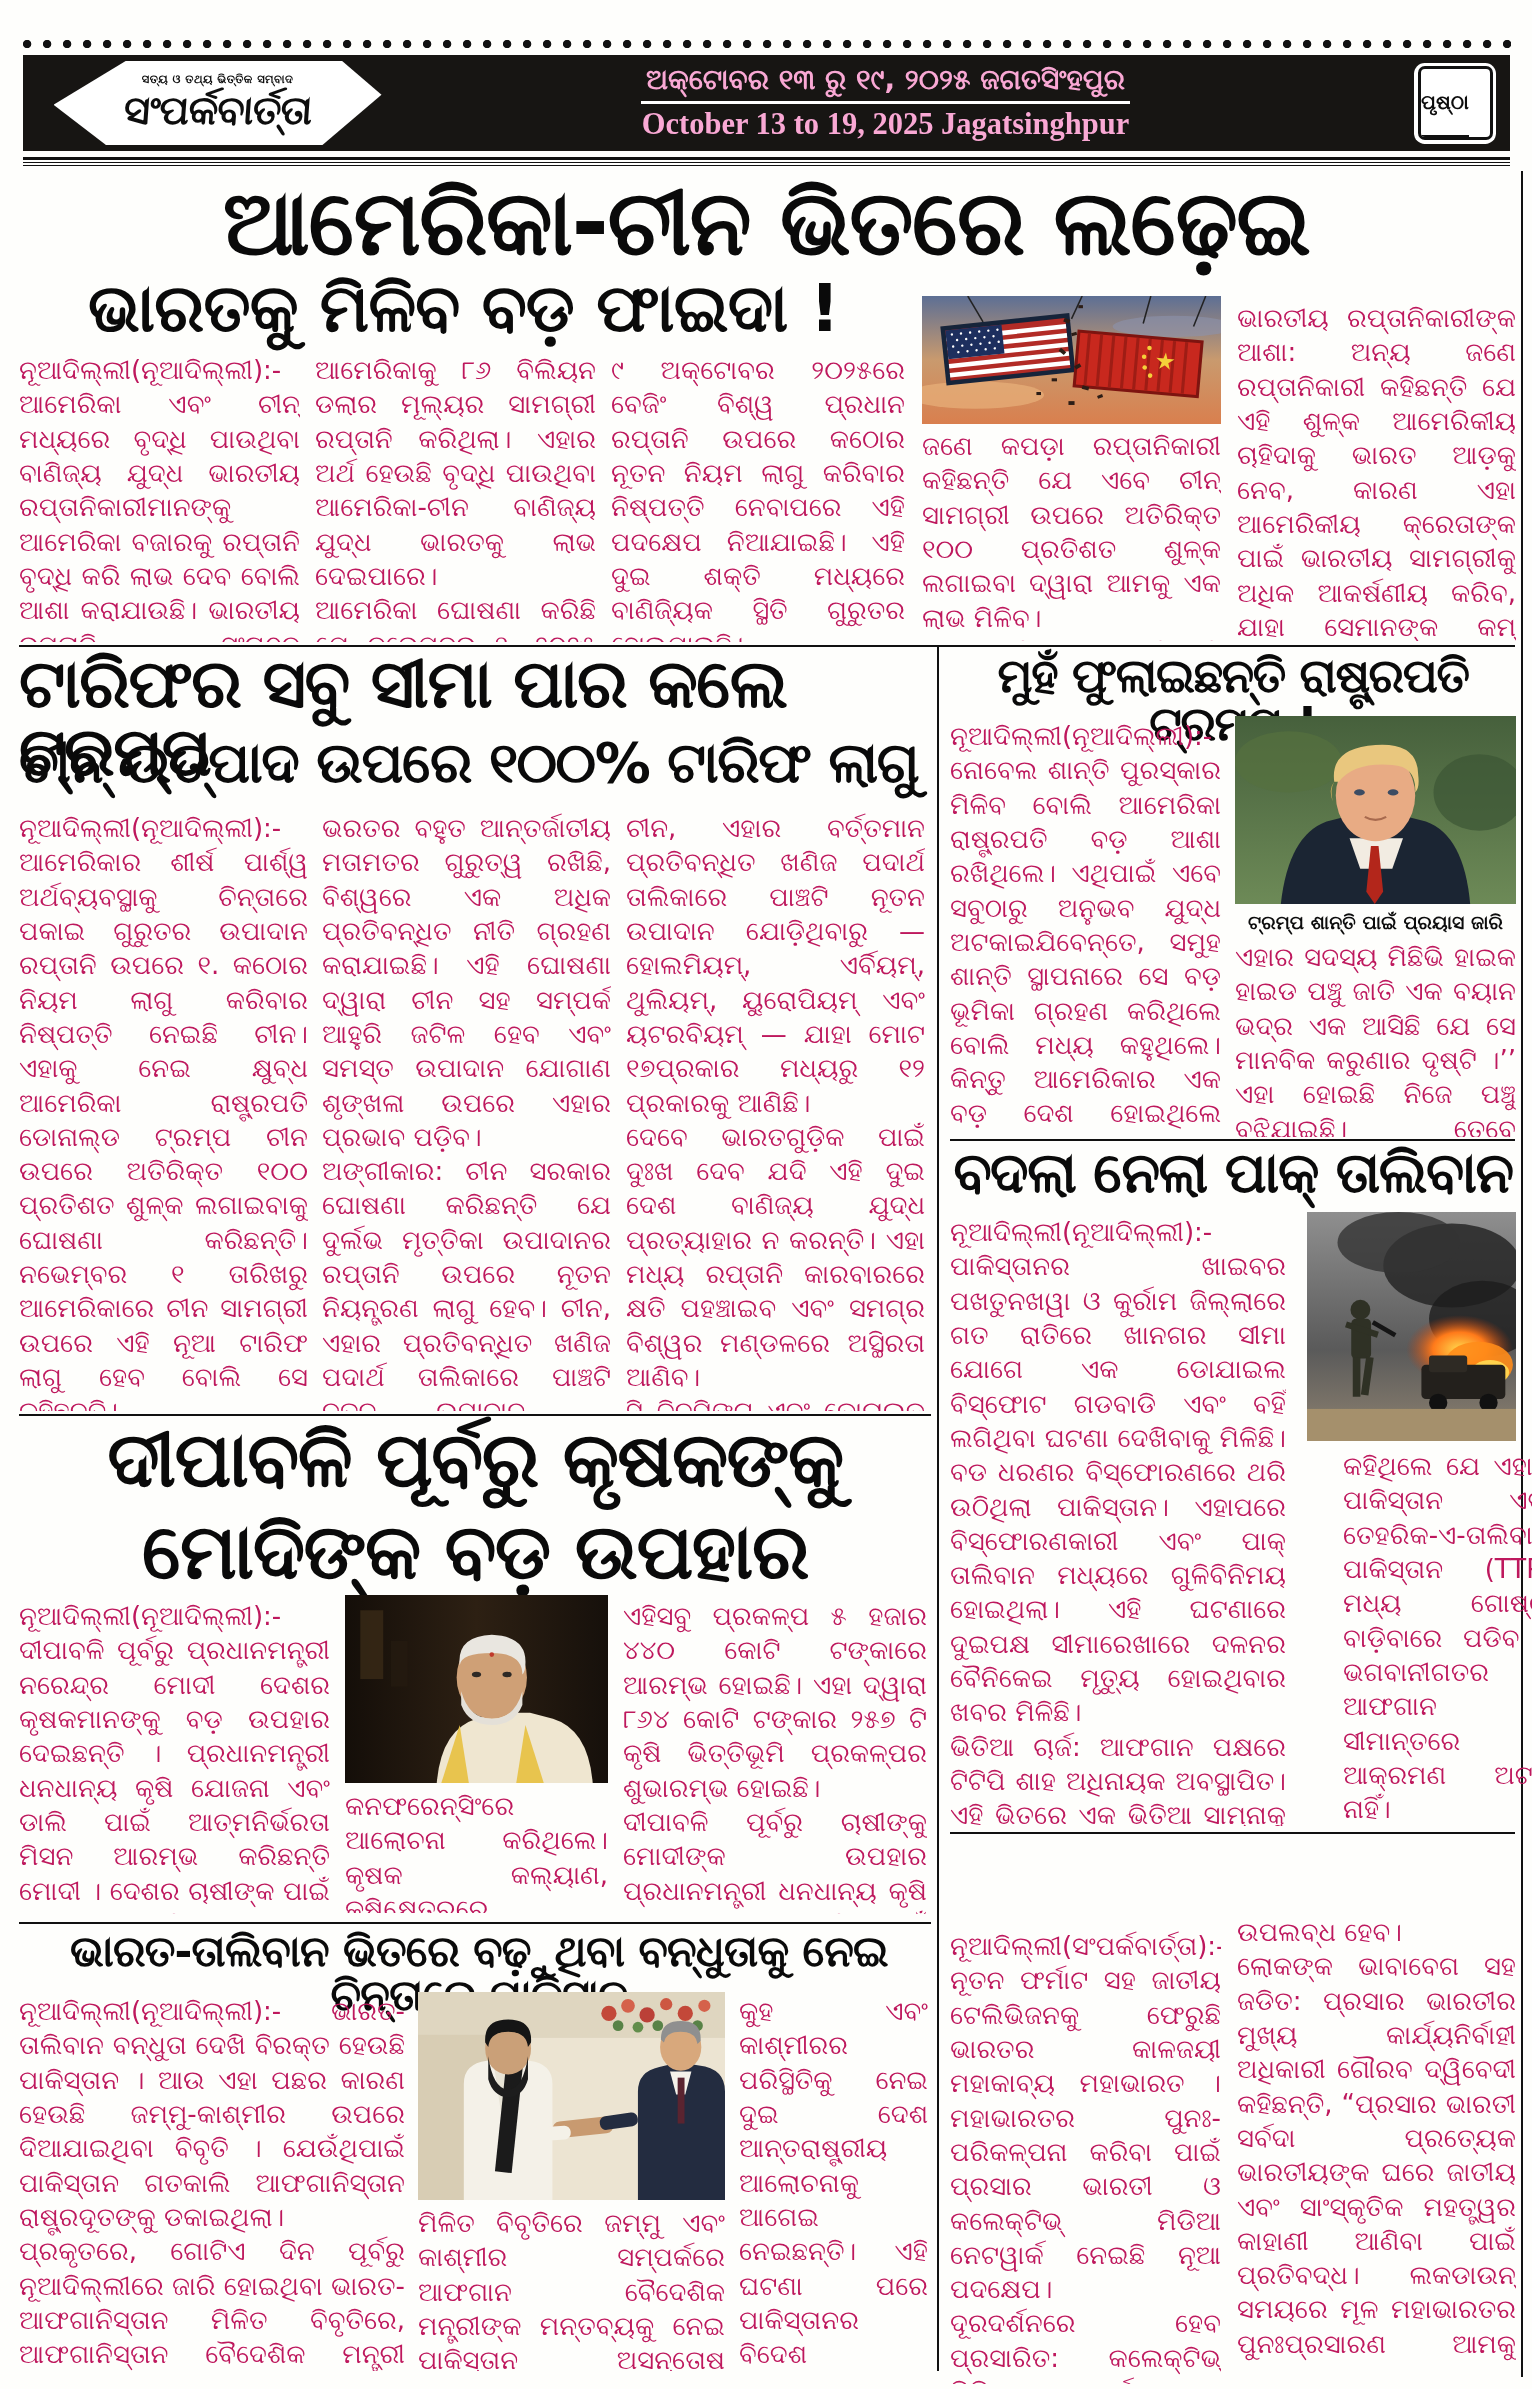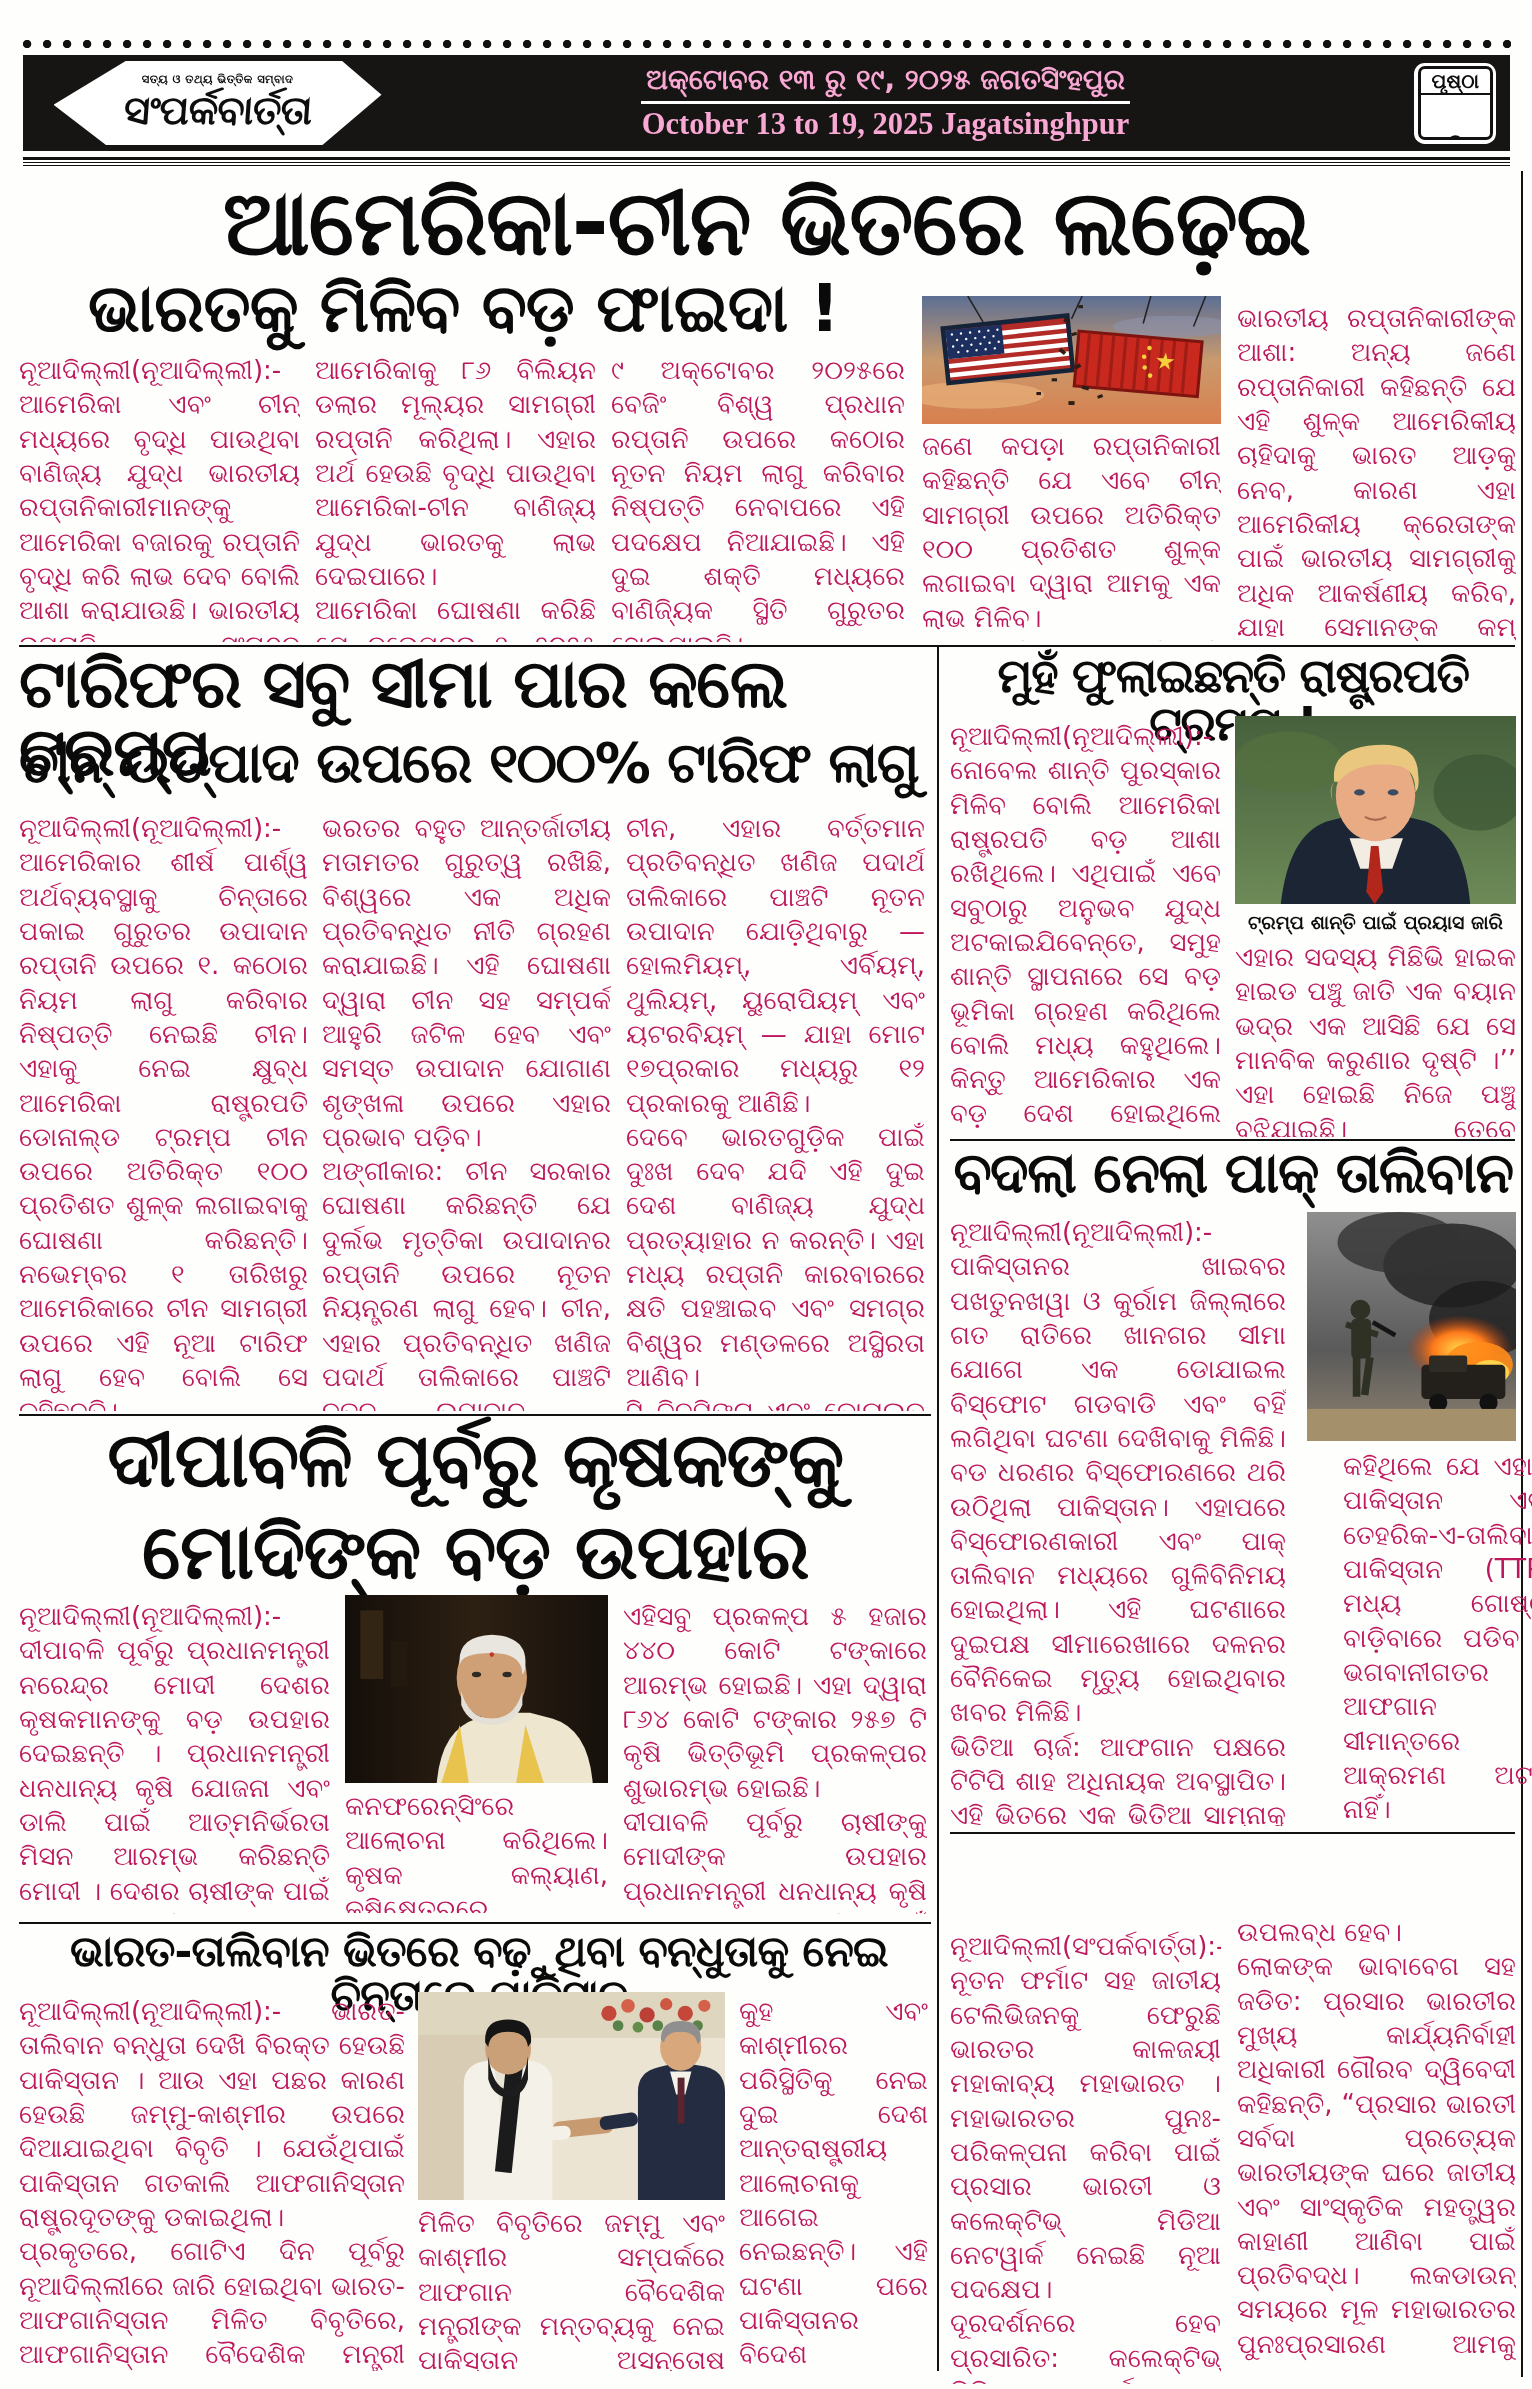--- a/index.html
+++ b/index.html
@@ -27,21 +27,21 @@
   .logo-text { font-size:40px; font-weight:800; letter-spacing:-0.8px; transform:skewX(-4deg); }
   .mast-center { position:absolute; left:534px; top:7.6px; width:657px; text-align:center; color:#f9a8d4; }
   .mast-date-odia { font-size:28px; font-weight:700; }
   .mast-rule { width:489px; height:3.1px; background:#fff; margin:4.6px auto 3.1px auto; }
   .mast-date-en { font-family:"Liberation Serif", serif; font-size:30.5px; font-weight:700; }
   .page-box {
     position:absolute; right:13.7px; top:7.6px; width:82px; height:81px; background:#fff;
     border-radius:10.7px; padding:3.8px;
   }
   .page-box-inner { width:100%; height:100%; border:3.1px solid #111; border-radius:6.9px; overflow:hidden;
-    display:flex; flex-direction:column;gap:33px; }
+    display:flex; flex-direction:row;gap:33px; }
   .page-box-label { flex:1; display:flex; align-items:center; justify-content:center;
     font-size:20px; font-weight:700; border-bottom:2.3px solid #111; }
   .page-box-num { flex:1; display:flex; align-items:center; justify-content:center;
     font-size:26px; font-weight:700; }
   
   .triple-rule { left:23px; top:157px; width:1487px; height:10.7px;
     border-top:3.1px solid #111; }
   .triple-rule::before { content:""; display:block; margin-top:2.3px; border-top:1.5px solid #111; }
   .triple-rule::after  { content:""; display:block; margin-top:1.5px; border-top:0.8px solid #111; }
   .right-frame { left:1521px; top:171px; width:2.3px; height:2206px; background:#111; }

